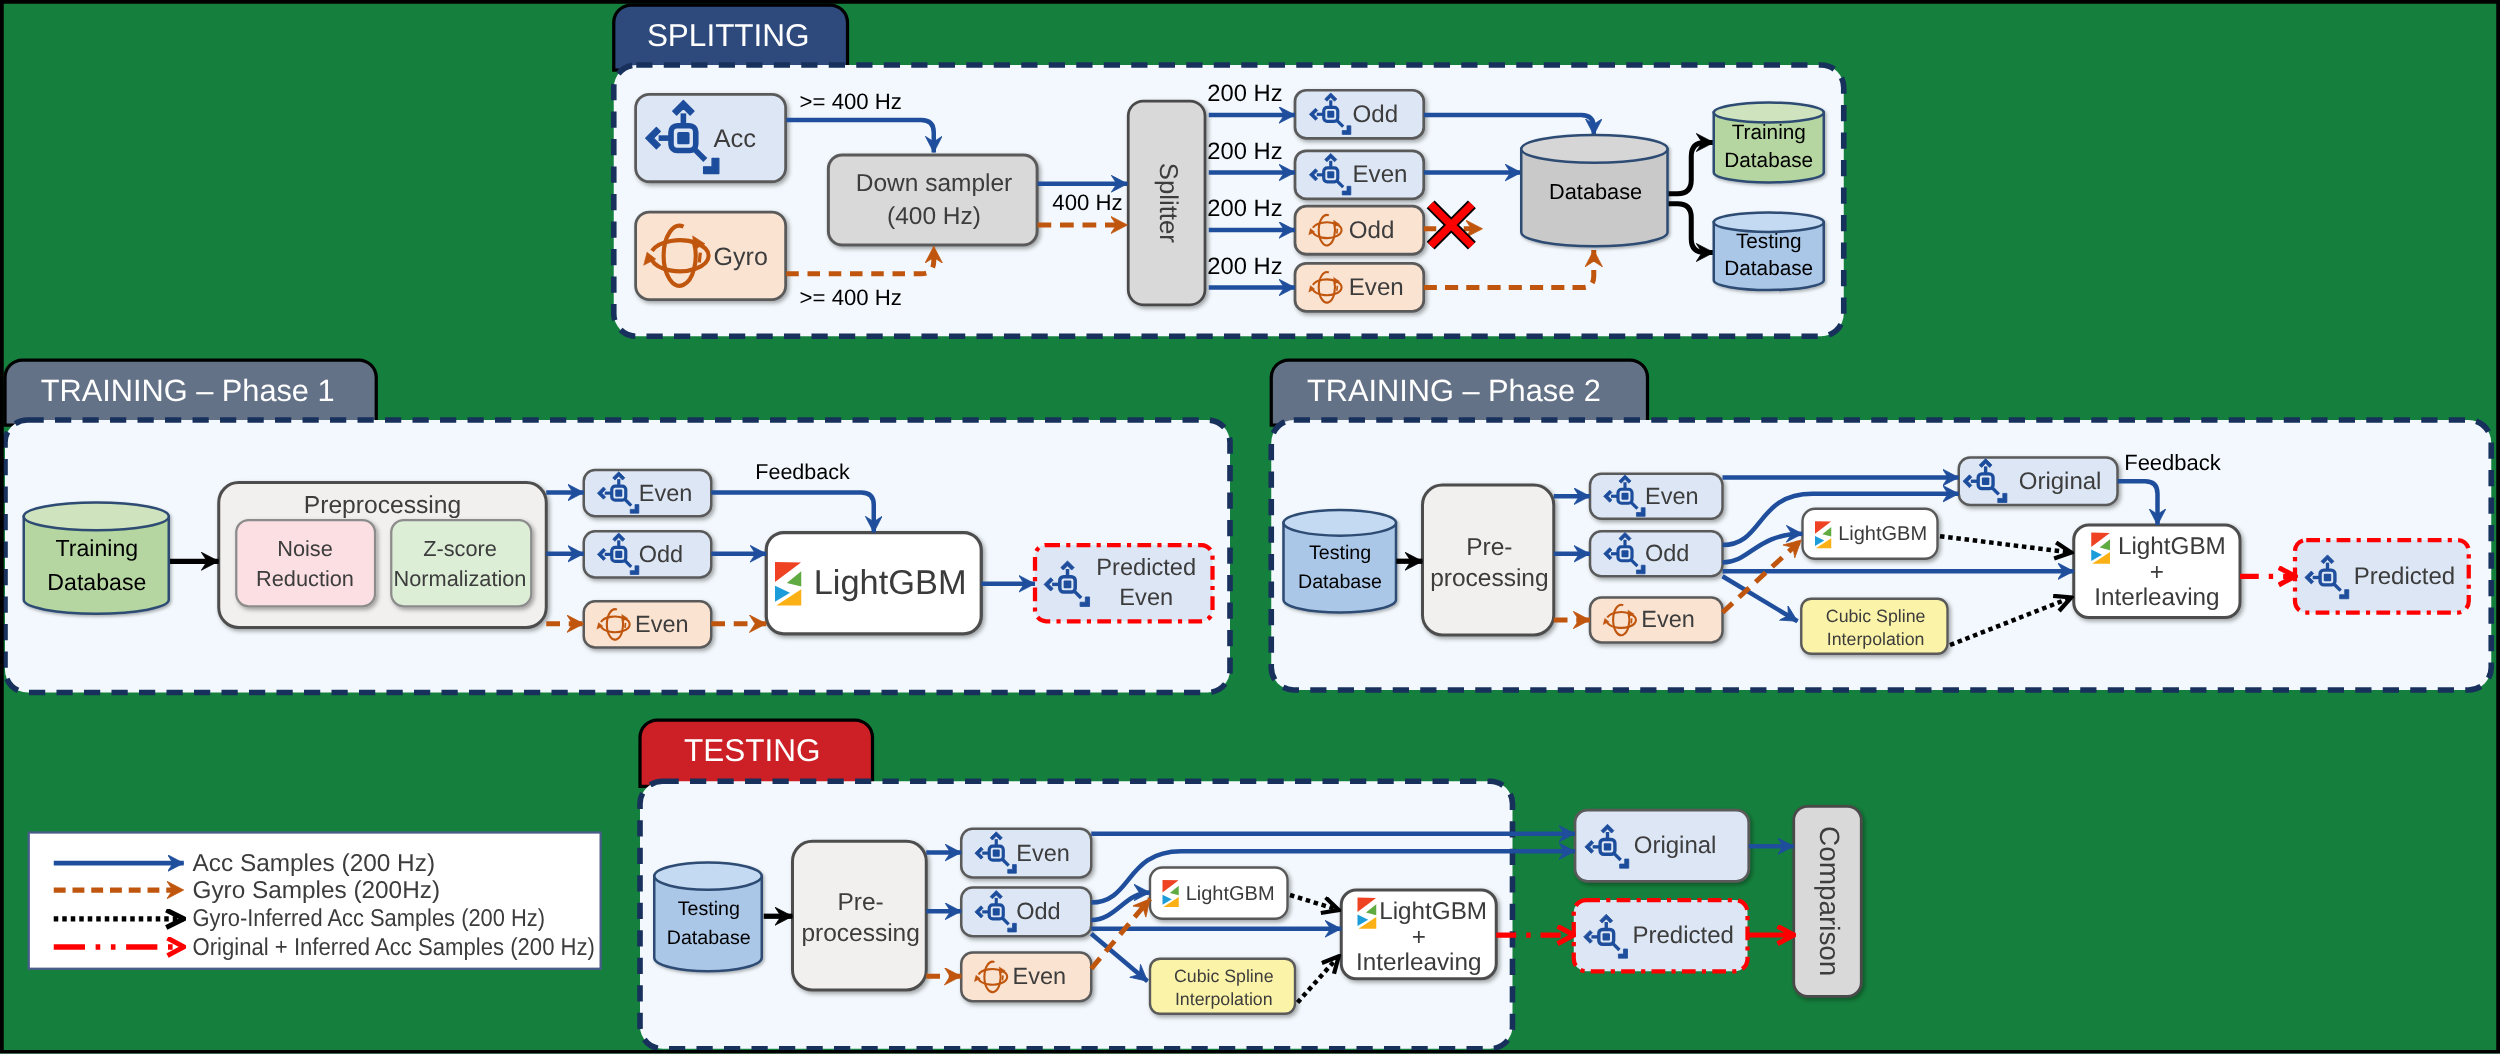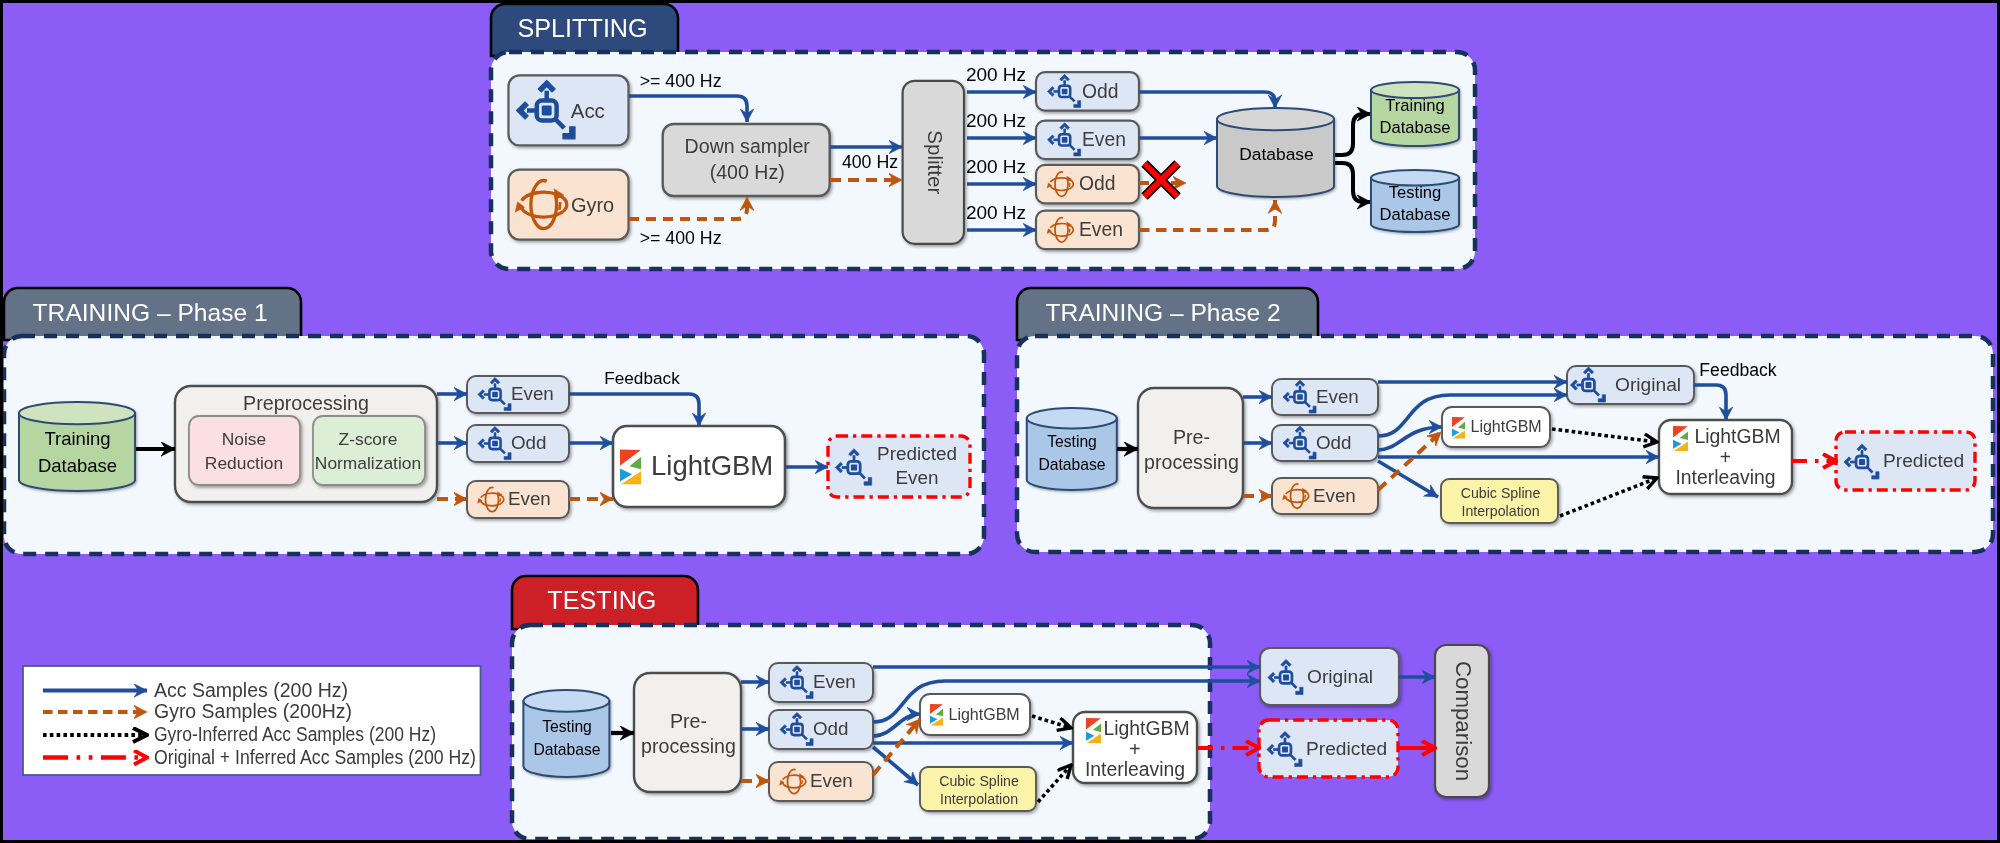--- a/index.html
+++ b/index.html
@@ -1,18 +1,18 @@
 <!DOCTYPE html>
 <html><head>
 <meta charset="utf-8">
 <title>Sensor Pipeline Diagram</title>
 <style>
   html,body{margin:0;padding:0;background:#ffffff;}
   body{width:2000px;height:843px;font-family:"Liberation Sans",sans-serif;overflow:hidden;}
-  #root{position:relative;width:2000px;height:843px;background:#8b5cf6;text-align:center;}
+  #root{position:relative;width:2000px;height:843px;background:#15803d;text-align:center;}
   svg#main{position:absolute;left:0;top:0;}
   text{font-family:"Liberation Sans",sans-serif;}
 </style>
 </head>
 <body>
 
 <div id="root">
   <svg id="main" width="2000" height="843" viewBox="0 0 2000 843">
       <defs>
         <marker id="arrBlue" markerWidth="14" markerHeight="14.5" refX="13" refY="6.75" orient="auto" markerUnits="userSpaceOnUse">

